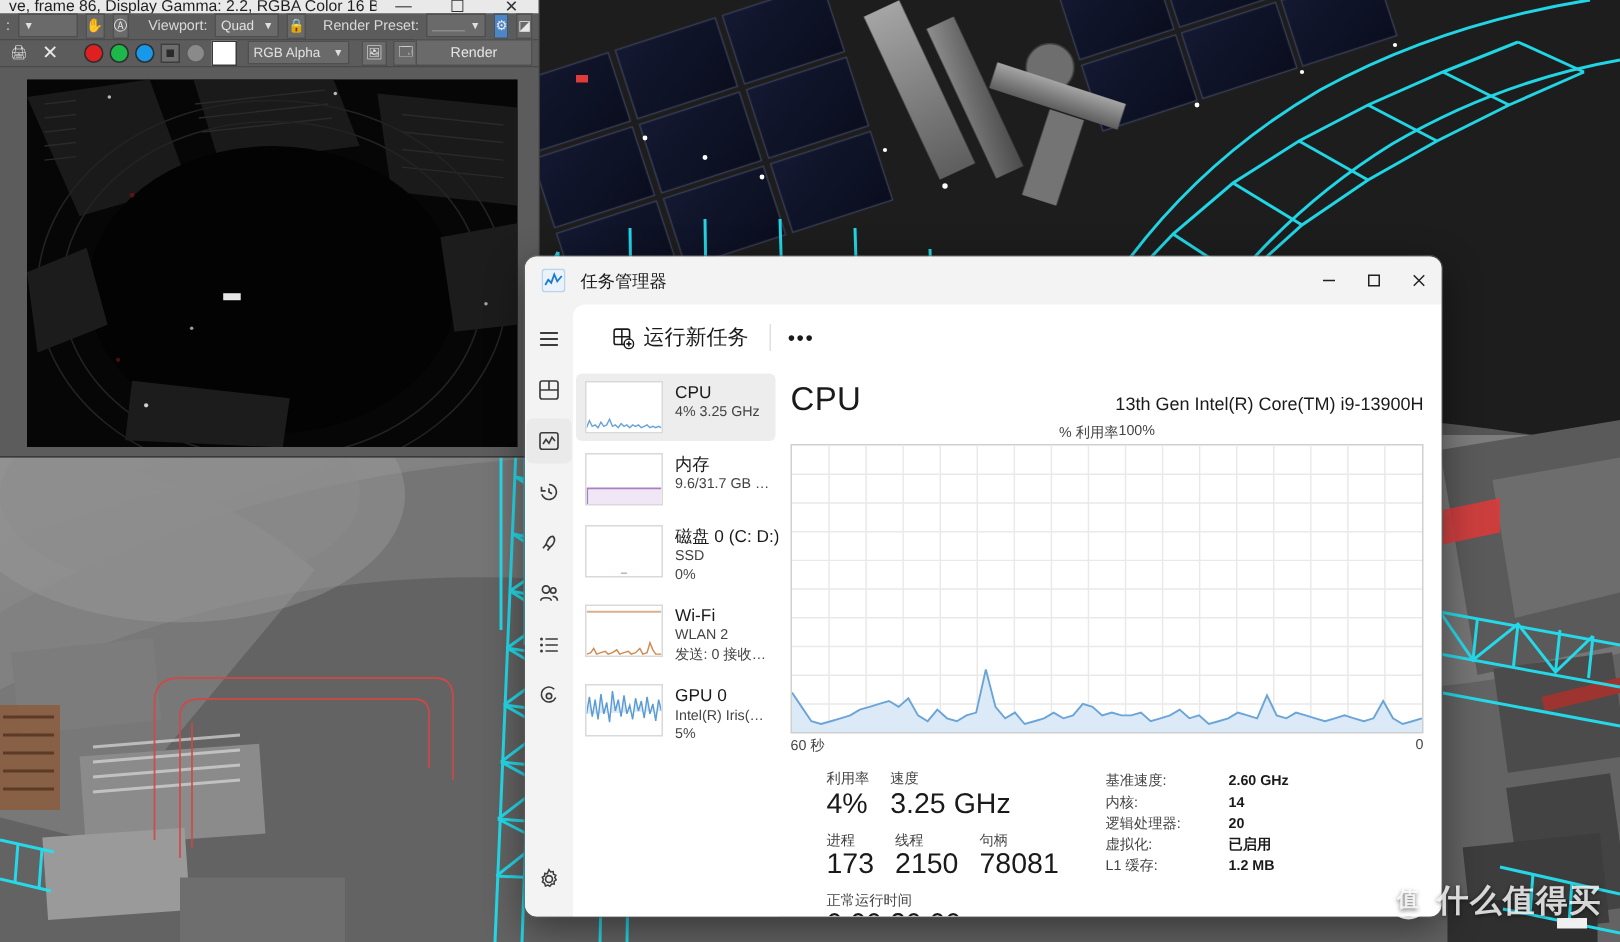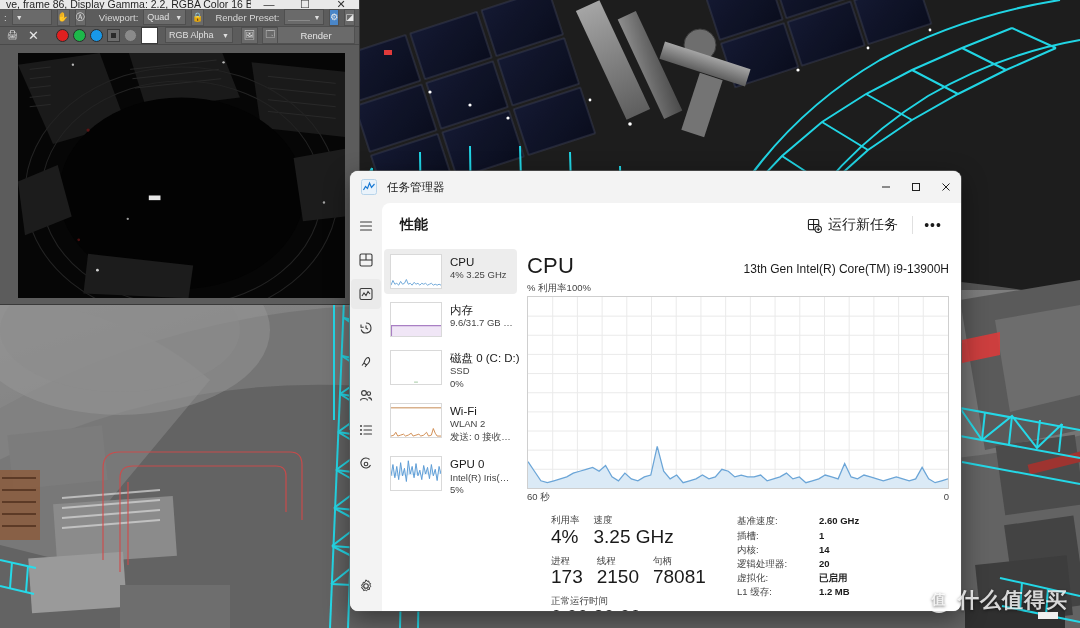--- a/index.html
+++ b/index.html
@@ -176,21 +176,21 @@
 
   
   .detail {
     flex: 1; min-width: 0; padding: 6px 12px 0 8px; display: flex;
     flex-direction: column; overflow: hidden;
   }
   .detail-top { display: flex; align-items: baseline; }
   .detail-title { font-size: 22px; color: #1a1a1a; font-weight: normal; letter-spacing: .2px; }
   .detail-model { margin-left: auto; font-size: 12px; color: #1a1a1a; }
   .axis-row {
-    display: flex; justify-content: flex-start; font-size: 9.5px;
+    display: flex; justify-content: center; font-size: 9.5px;
     color: #444; margin-top: 3px; margin-bottom: 1px;
   }
   .graph-box { border: 1px solid #cfcfcf; height: 196px; position: relative; background: #fff; }
   .graph-box svg { display: block; width: 100%; height: 100%; }
   .axis-row2 {
     display: flex; justify-content: space-between; font-size: 9.5px;
     color: #444; margin-top: 2px; gap: 12px;
   }
 
   
@@ -610,21 +610,20 @@
             <path d="M8,1.8 L9,3.3 L10.8,3 L11,4.8 L12.6,5.5 L11.8,7 L12.8,8.5 L11.4,9.6
                      L11.5,11.4 L9.7,11.4 L8.6,12.8 L7.2,12 L5.6,12.6 L5.1,10.9 L3.6,10
                      L4.3,8.4 L3.5,6.9 L5,6 L5.2,4.3 L6.9,4.5 Z" fill="none" stroke="currentColor" stroke-width="1"></path>
           </svg>
         </div>
       </div>
 
       <div class="tm-main">
 
         <div class="tm-header">
-          <span class="tm-header-title">性能</span>
           <div class="runtask-btn">
             <svg width="15" height="15" viewBox="0 0 16 16">
               <rect x="1.5" y="1.5" width="11" height="11" rx="1.5" fill="none" stroke="currentColor" stroke-width="1.1"></rect>
               <line x1="7" y1="1.5" x2="7" y2="12.5" stroke="currentColor" stroke-width="1.1"></line>
               <line x1="1.5" y1="7" x2="12.5" y2="7" stroke="currentColor" stroke-width="1.1"></line>
               <circle cx="12" cy="12" r="3.4" fill="#fff" stroke="currentColor" stroke-width="1.1"></circle>
               <line x1="12" y1="10.2" x2="12" y2="13.8" stroke="currentColor" stroke-width="1.1"></line>
               <line x1="10.2" y1="12" x2="13.8" y2="12" stroke="currentColor" stroke-width="1.1"></line>
             </svg>
             <span>运行新任务</span>
@@ -788,24 +787,20 @@
                   </div>
                 </div>
               </div>
 
               <div class="stats-right">
                 <div class="kv">
                   <span class="k">基准速度:</span>
                   <span class="v">2.60 GHz</span>
                 </div>
                 <div class="kv">
-                  <span class="k">插槽:</span>
-                  <span class="v">1</span>
-                </div>
-                <div class="kv">
                   <span class="k">内核:</span>
                   <span class="v">14</span>
                 </div>
                 <div class="kv">
                   <span class="k">逻辑处理器:</span>
                   <span class="v">20</span>
                 </div>
                 <div class="kv">
                   <span class="k">虚拟化:</span>
                   <span class="v">已启用</span>

